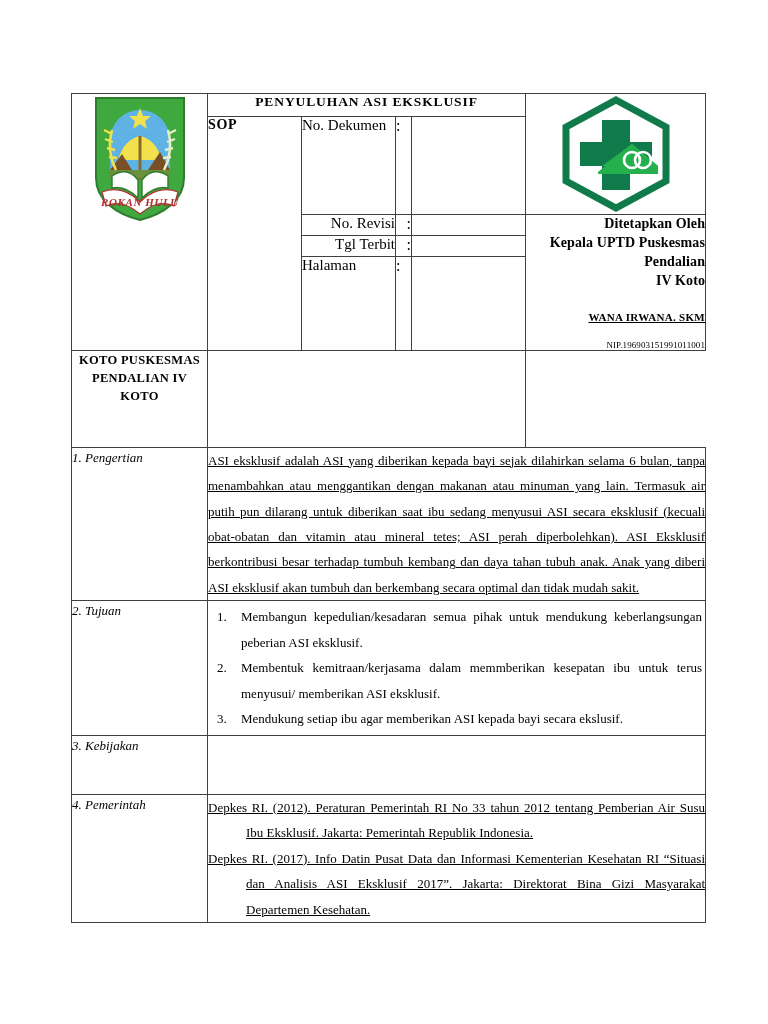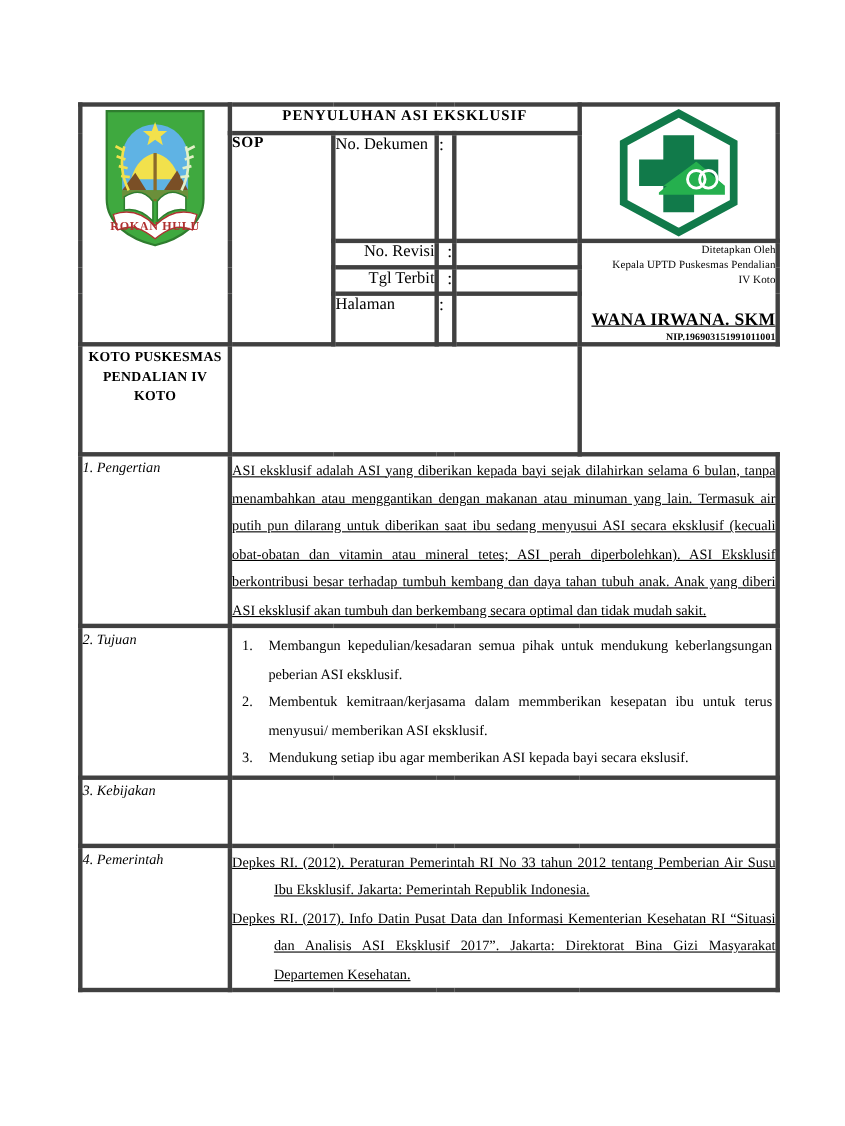--- a/index.html
+++ b/index.html
@@ -24,31 +24,32 @@
   
   .sop-table {
     position: absolute;
     left: 71px;
     top: 93px;
     width: 634px;
     border-collapse: collapse;
     table-layout: fixed;
   }
   .sop-table td {
-    border: 4px solid #404040;
+    border: 1px solid #404040;
     vertical-align: top;
     padding: 0;
   }
 
   
   .logo-cell {
     width: 136px;
     text-align: center;
     vertical-align: middle;
     padding: 4px 2px;
+    font-style: italic;
   }
   .title-cell {
     text-align: center;
     vertical-align: middle;
     font-weight: bold;
     font-size: 13.5px;
     letter-spacing: 0.9px;
     padding: 14px 4px;
     height: 22px;
   }
@@ -86,38 +87,38 @@
     letter-spacing: 0.3px;
     padding: 6px 4px;
   }
   .blank-mid-cell { background: #ffffff; }
   .approve-cell {
     text-align: center;
     vertical-align: top;
     padding: 6px 6px 8px 6px;
   }
   .approve-head {
-    font-weight: normal;
-    font-size: 10px;
+    font-weight: bold;
+    font-size: 14px;
     line-height: 1.35;
     letter-spacing: 0.1px;
   }
   .approve-name {
     margin-top: 20px;
     font-weight: bold;
-    font-size: 16px;
+    font-size: 11px;
     letter-spacing: 0.3px;
     text-decoration: underline;
     display: inline-block;
   }
   .approve-nip {
-    font-weight: bold;
+    font-weight: normal;
     font-size: 9px;
     letter-spacing: 0.1px;
-    margin-top: 1px;
+    margin-top: 15px;
   }
 
   
   .sec-label {
     width: 136px;
     font-size: 13px;
     padding: 7px 4px 7px 8px;
     vertical-align: top;
     line-height: 1.5;
     font-style: italic;

